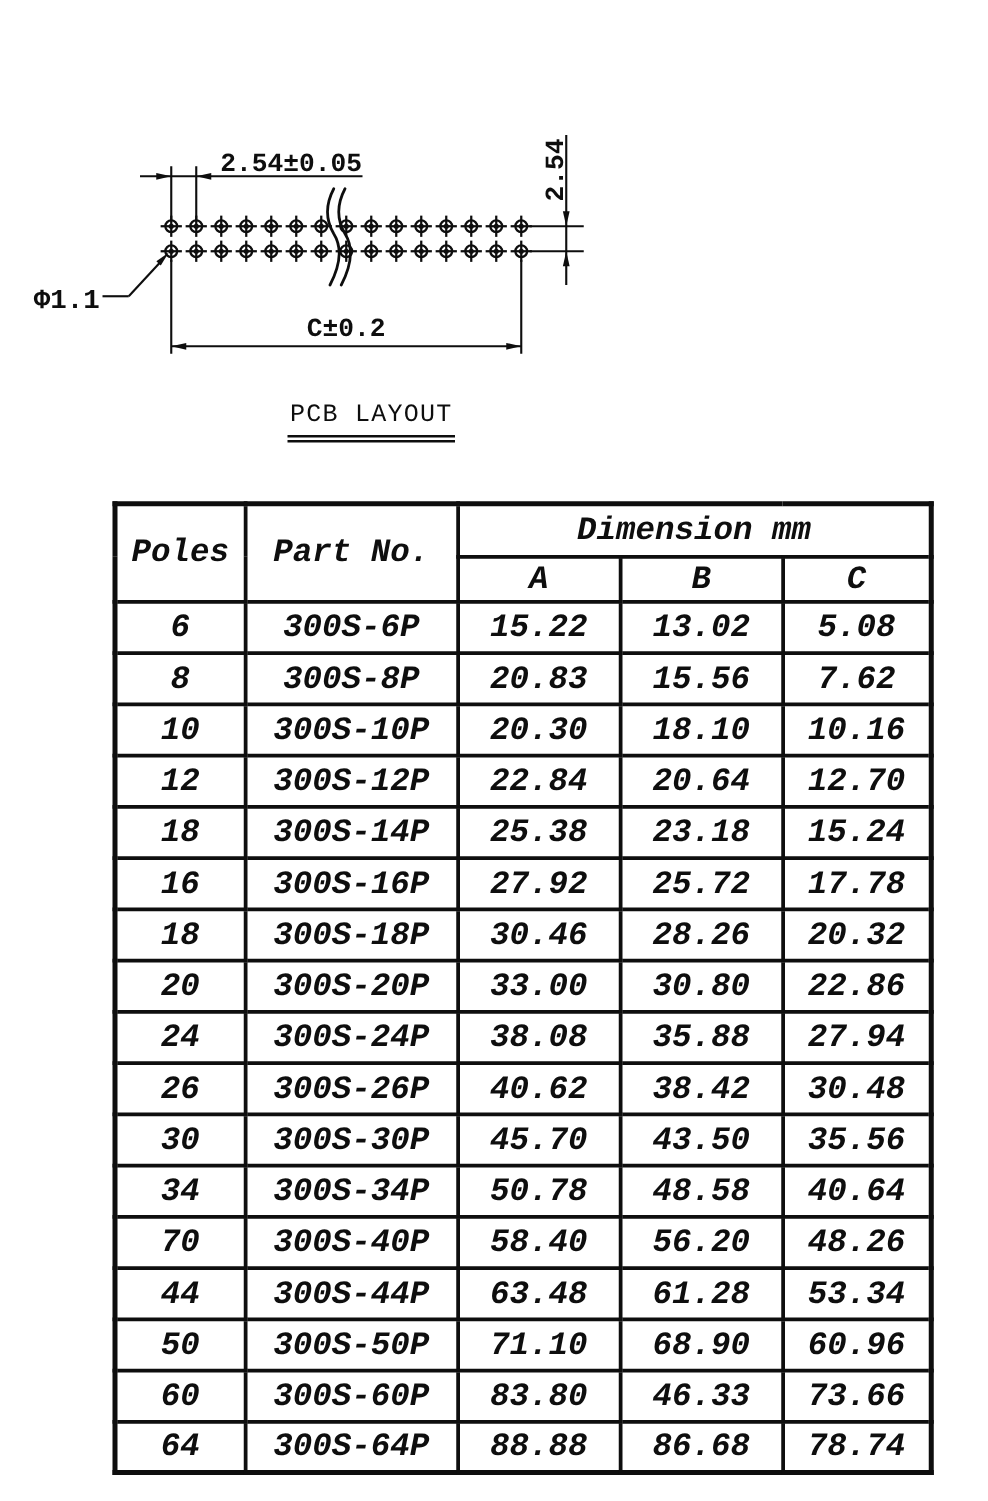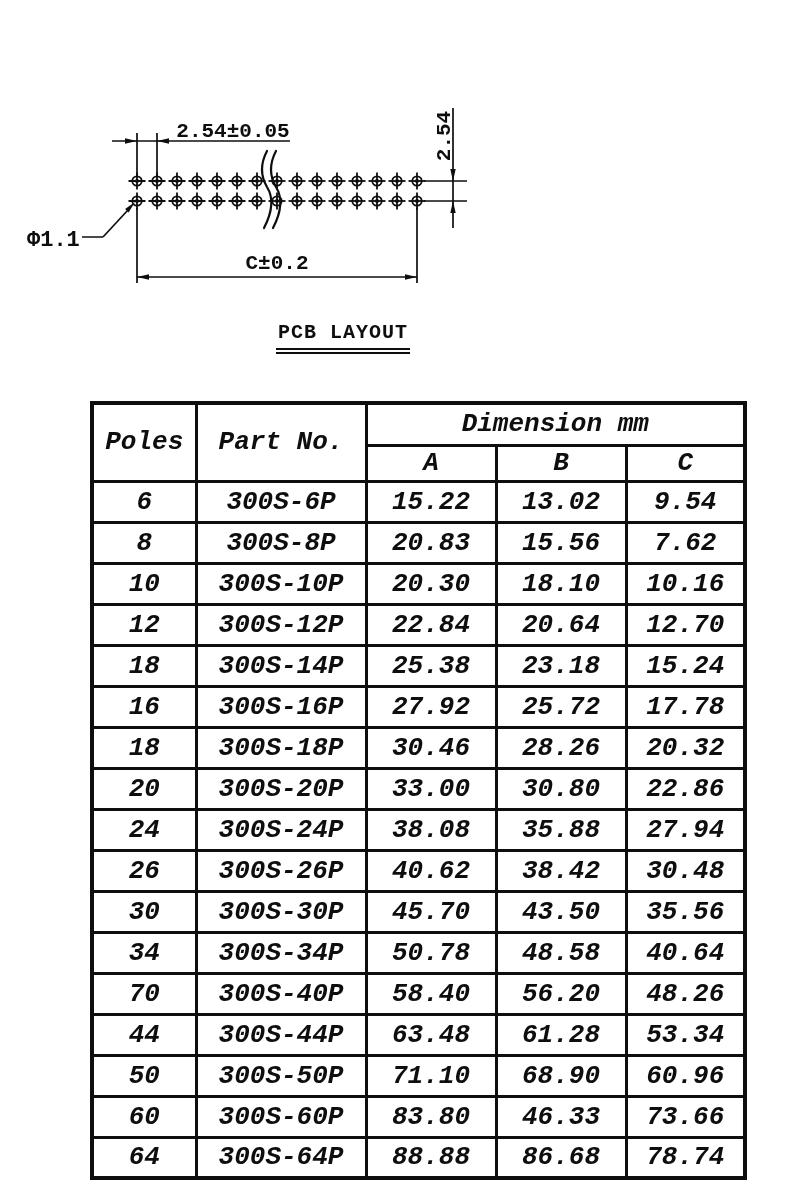--- a/index.html
+++ b/index.html
@@ -1,31 +1,30 @@
 <!DOCTYPE html>
 <html><head>
 <meta charset="utf-8">
 <style>
   html,body{margin:0;padding:0;background:#fff;}
   .page{
     position:relative;width:790px;height:1201px;background:#ffffff;
     font-family:"Liberation Mono","DejaVu Sans Mono",monospace;
-    color:#0e0e0e;overflow:hidden;border-radius:18px;
+    color:#0e0e0e;overflow:hidden;
   }
   svg text{
     font-family:"Liberation Mono","DejaVu Sans Mono",monospace;
     font-weight:bold;fill:#0e0e0e;
   }
   .drawing{position:absolute;left:0;top:100px;width:480px;height:200px;}
   .drawing-title{
     position:absolute;left:230px;top:321px;
-    font-size:20px;font-weight:bold;letter-spacing:1px;
+    font-size:20px;font-weight:normal;letter-spacing:1px;
     border-bottom:6px double #0e0e0e;padding:0 2px 4px 2px;
     white-space:nowrap;
-    margin-left:46px;
   }
   table.dim-table{
     position:absolute;left:90px;top:401px;width:655px;
     border-collapse:collapse;table-layout:fixed;
     border:4px solid #0e0e0e;
     font-style:italic;
   }
   .dim-table th,.dim-table td{
     border:3px solid #0e0e0e;text-align:center;vertical-align:middle;
     font-weight:bold;padding:0;font-size:27px;line-height:1;
@@ -288,21 +287,21 @@
         <th>B</th>
         <th>C</th>
       </tr>
     </thead>
     <tbody id="table-body">
         <tr>
           <td>6</td>
           <td>300S-6P</td>
           <td>15.22</td>
           <td>13.02</td>
-          <td>9.54</td>
+          <td>5.08</td>
         </tr>
         <tr>
           <td>8</td>
           <td>300S-8P</td>
           <td>20.83</td>
           <td>15.56</td>
           <td>7.62</td>
         </tr>
         <tr>
           <td>10</td>

